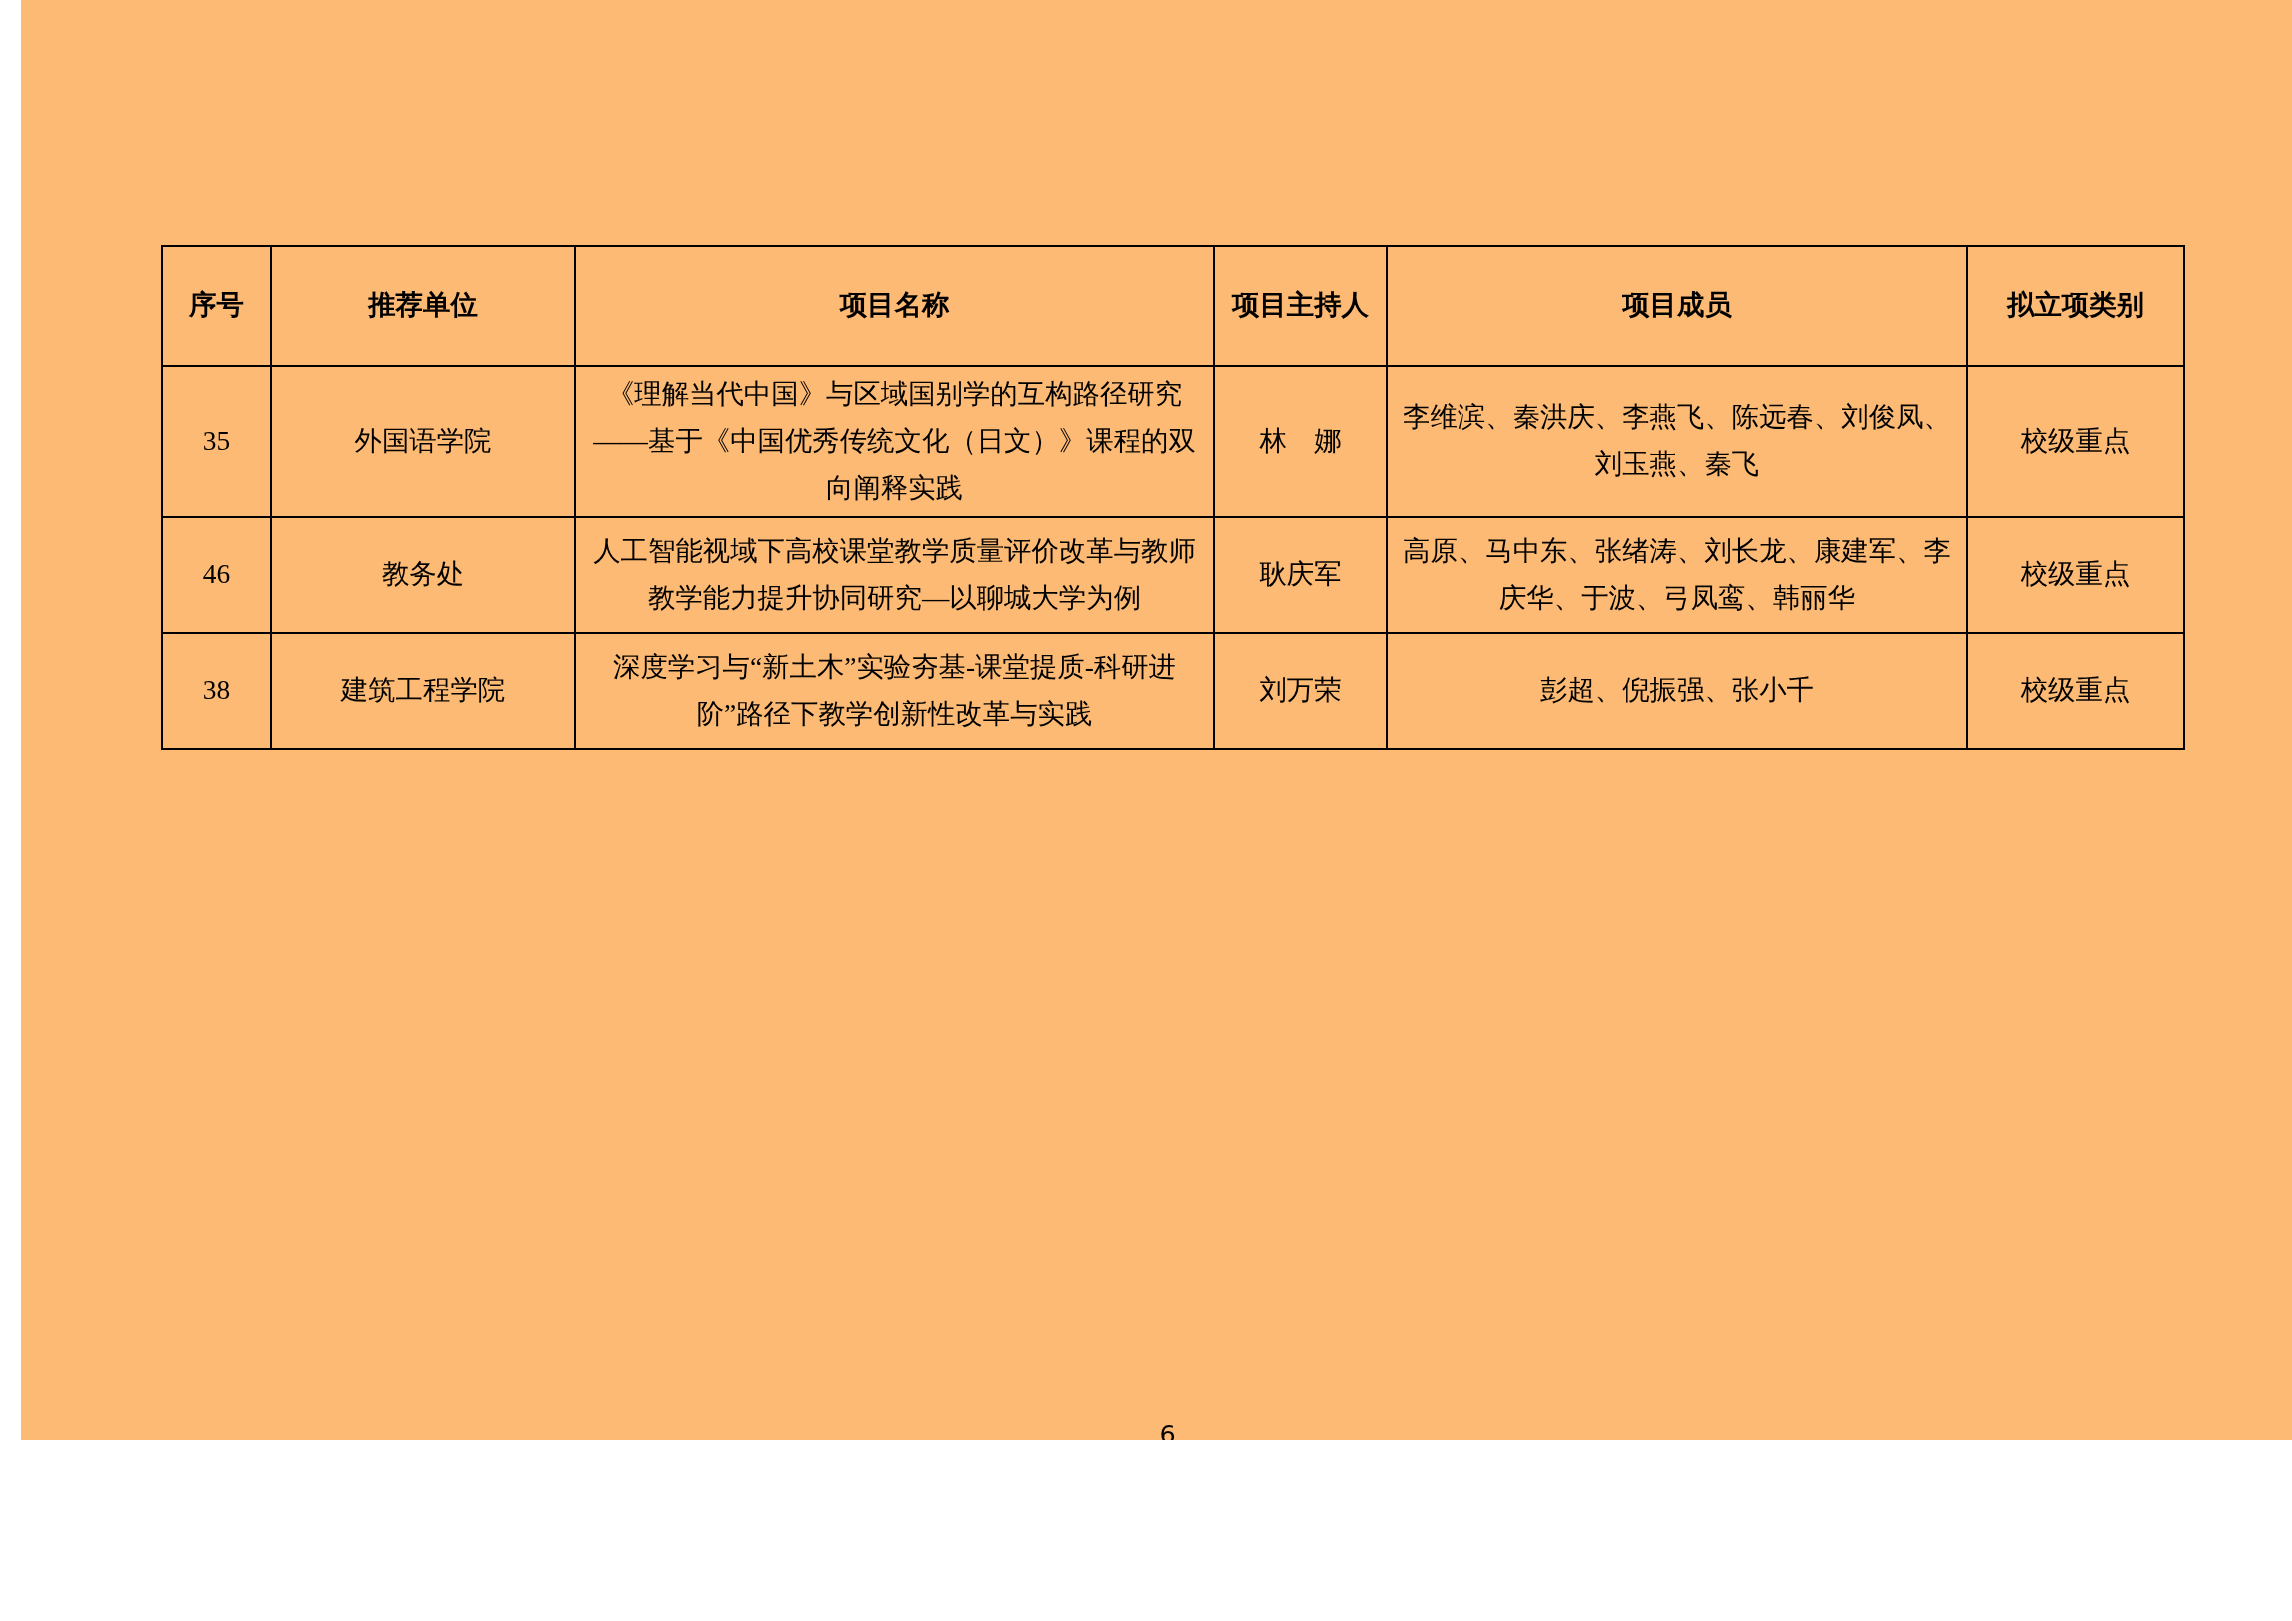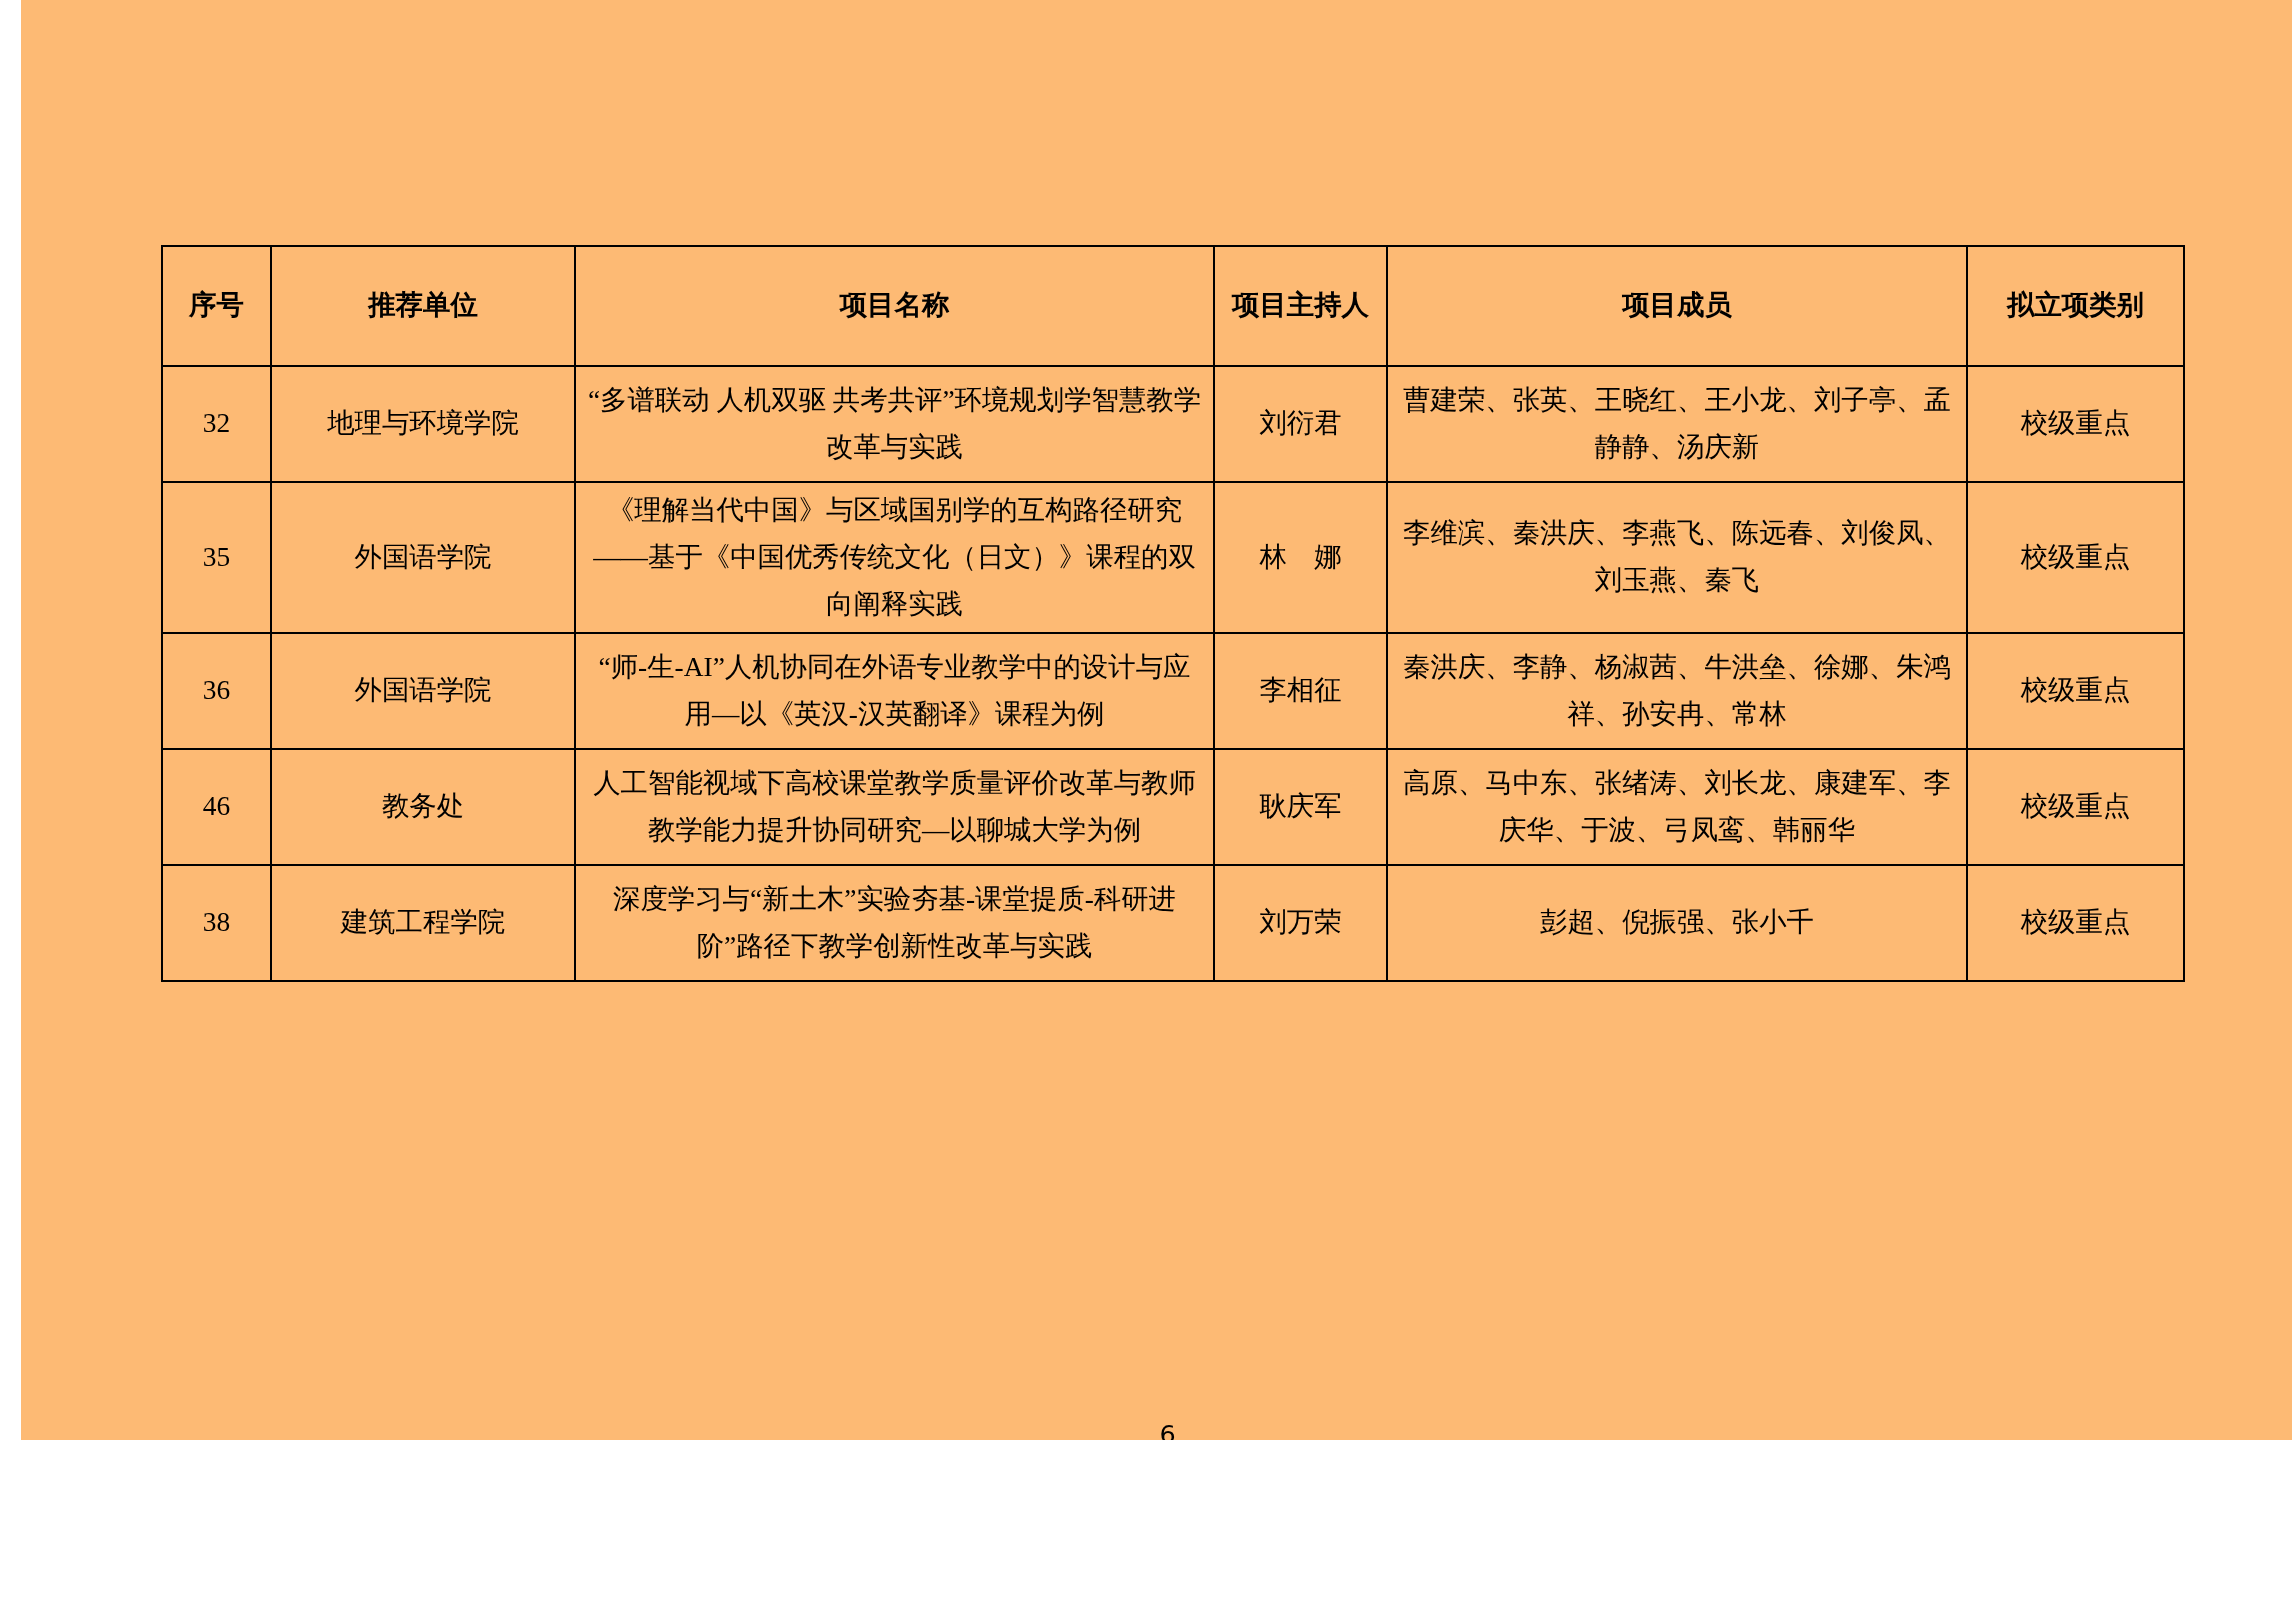--- a/index.html
+++ b/index.html
@@ -77,42 +77,26 @@
       <tr>
         <th>序号</th>
         <th>推荐单位</th>
         <th>项目名称</th>
         <th>项目主持人</th>
         <th>项目成员</th>
         <th>拟立项类别</th>
       </tr>
     </thead>
     <tbody>
-      <tr class="data-row">
-        <td class="seq-cell">32</td>
-        <td>地理与环境学院</td>
-        <td>“多谱联动 人机双驱 共考共评”环境规划学智慧教学改革与实践</td>
-        <td>刘衍君</td>
-        <td>曹建荣、张英、王晓红、王小龙、刘子亭、孟静静、汤庆新</td>
-        <td>校级重点</td>
-      </tr>
       <tr class="data-row tall">
         <td class="seq-cell">35</td>
         <td>外国语学院</td>
         <td>《理解当代中国》与区域国别学的互构路径研究——基于《中国优秀传统文化（日文）》课程的双向阐释实践</td>
         <td>林　娜</td>
         <td>李维滨、秦洪庆、李燕飞、陈远春、刘俊凤、刘玉燕、秦飞</td>
-        <td>校级重点</td>
-      </tr>
-      <tr class="data-row">
-        <td class="seq-cell">36</td>
-        <td>外国语学院</td>
-        <td>“师-生-AI”人机协同在外语专业教学中的设计与应用—以《英汉-汉英翻译》课程为例</td>
-        <td>李相征</td>
-        <td>秦洪庆、李静、杨淑茜、牛洪垒、徐娜、朱鸿祥、孙安冉、常林</td>
         <td>校级重点</td>
       </tr>
       <tr class="data-row">
         <td class="seq-cell">46</td>
         <td>教务处</td>
         <td>人工智能视域下高校课堂教学质量评价改革与教师教学能力提升协同研究—以聊城大学为例</td>
         <td>耿庆军</td>
         <td>高原、马中东、张绪涛、刘长龙、康建军、李庆华、于波、弓凤鸾、韩丽华</td>
         <td>校级重点</td>
       </tr>

